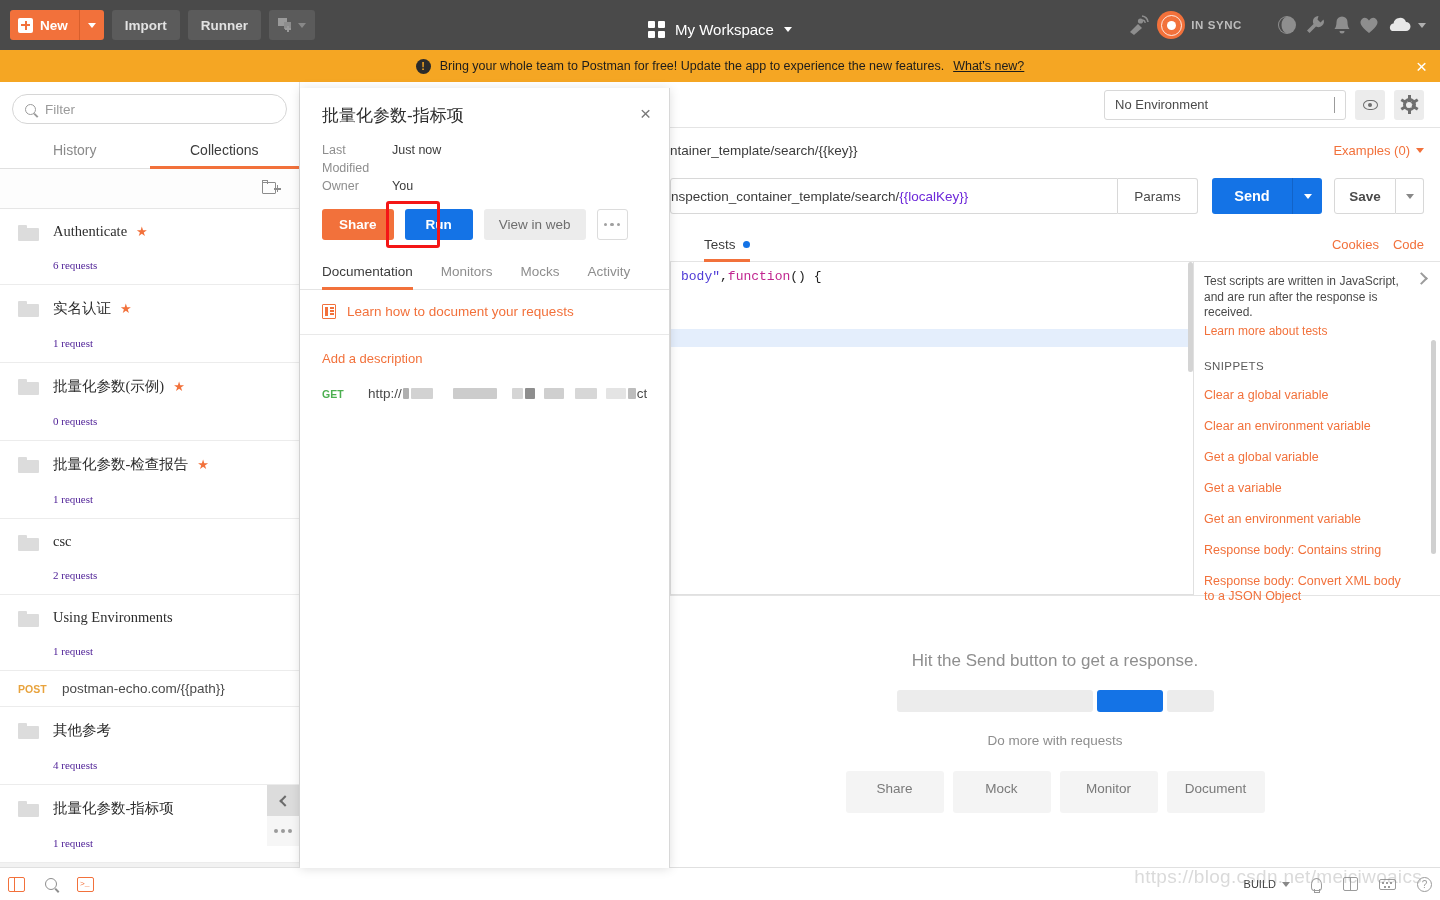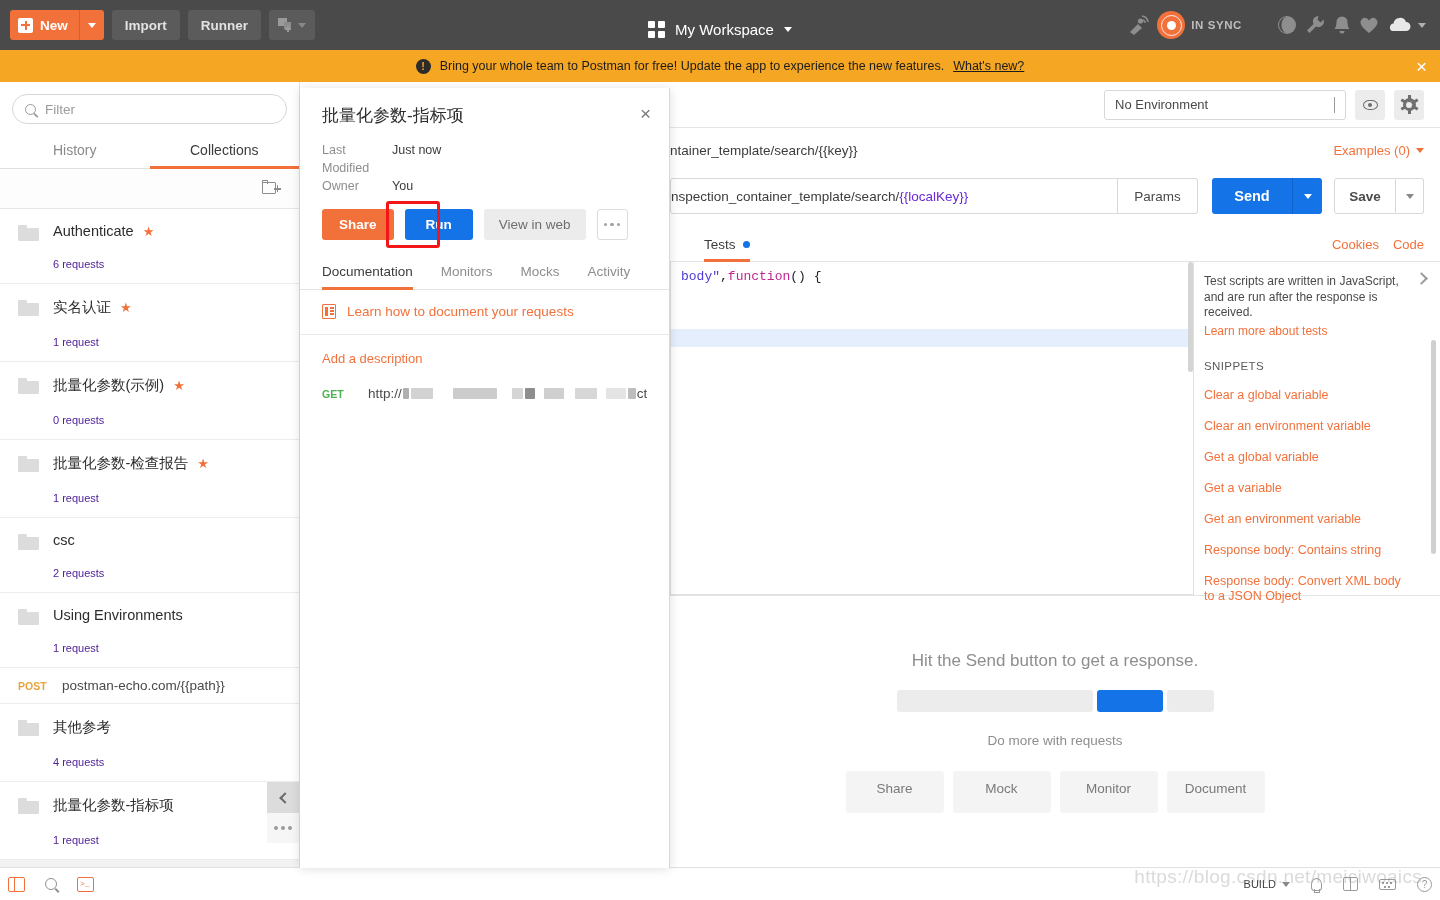--- a/index.html
+++ b/index.html
@@ -177,21 +177,21 @@
   .coll-item.selected { background: #f2f2f2; }
   .folder-ic { width: 21px; height: 16px; position: relative; flex: none; margin-top: 2px; }
   .folder-ic .body {
     position: absolute; left: 0; bottom: 0; width: 21px; height: 13px;
     background: #dcdcdc; border-radius: 1px;
   }
   .folder-ic .tab2 {
     position: absolute; left: 0; top: 0; width: 9px; height: 4px;
     background: #dcdcdc; border-radius: 1px 1px 0 0;
   }
-  .coll-meta { flex: 1; min-width: 0; }
+  .coll-meta { flex: 1; min-width: 0; font-family: Liberation Serif, serif; }
   .coll-name-row { display: flex; align-items: center; gap: 9px; }
   .coll-name { font-size: 14.5px; color: #2d2d2d; }
   .star { color: #f2713b; font-size: 13px; line-height: 1; }
   .coll-count { font-size: 11px; color: #4c1d95; margin-top: 19px; }
   .method { font-size: 10.5px; font-weight: bold; width: 34px; flex: none; text-align: left; }
   .method.post { color: #e8a33d; }
   .method.get { color: #4caf50; }
   .req-url { font-size: 13.5px; color: #4a4a4a; white-space: nowrap; overflow: hidden; }
   .blur-seg {
     display: inline-block; height: 11px; vertical-align: -1px;

